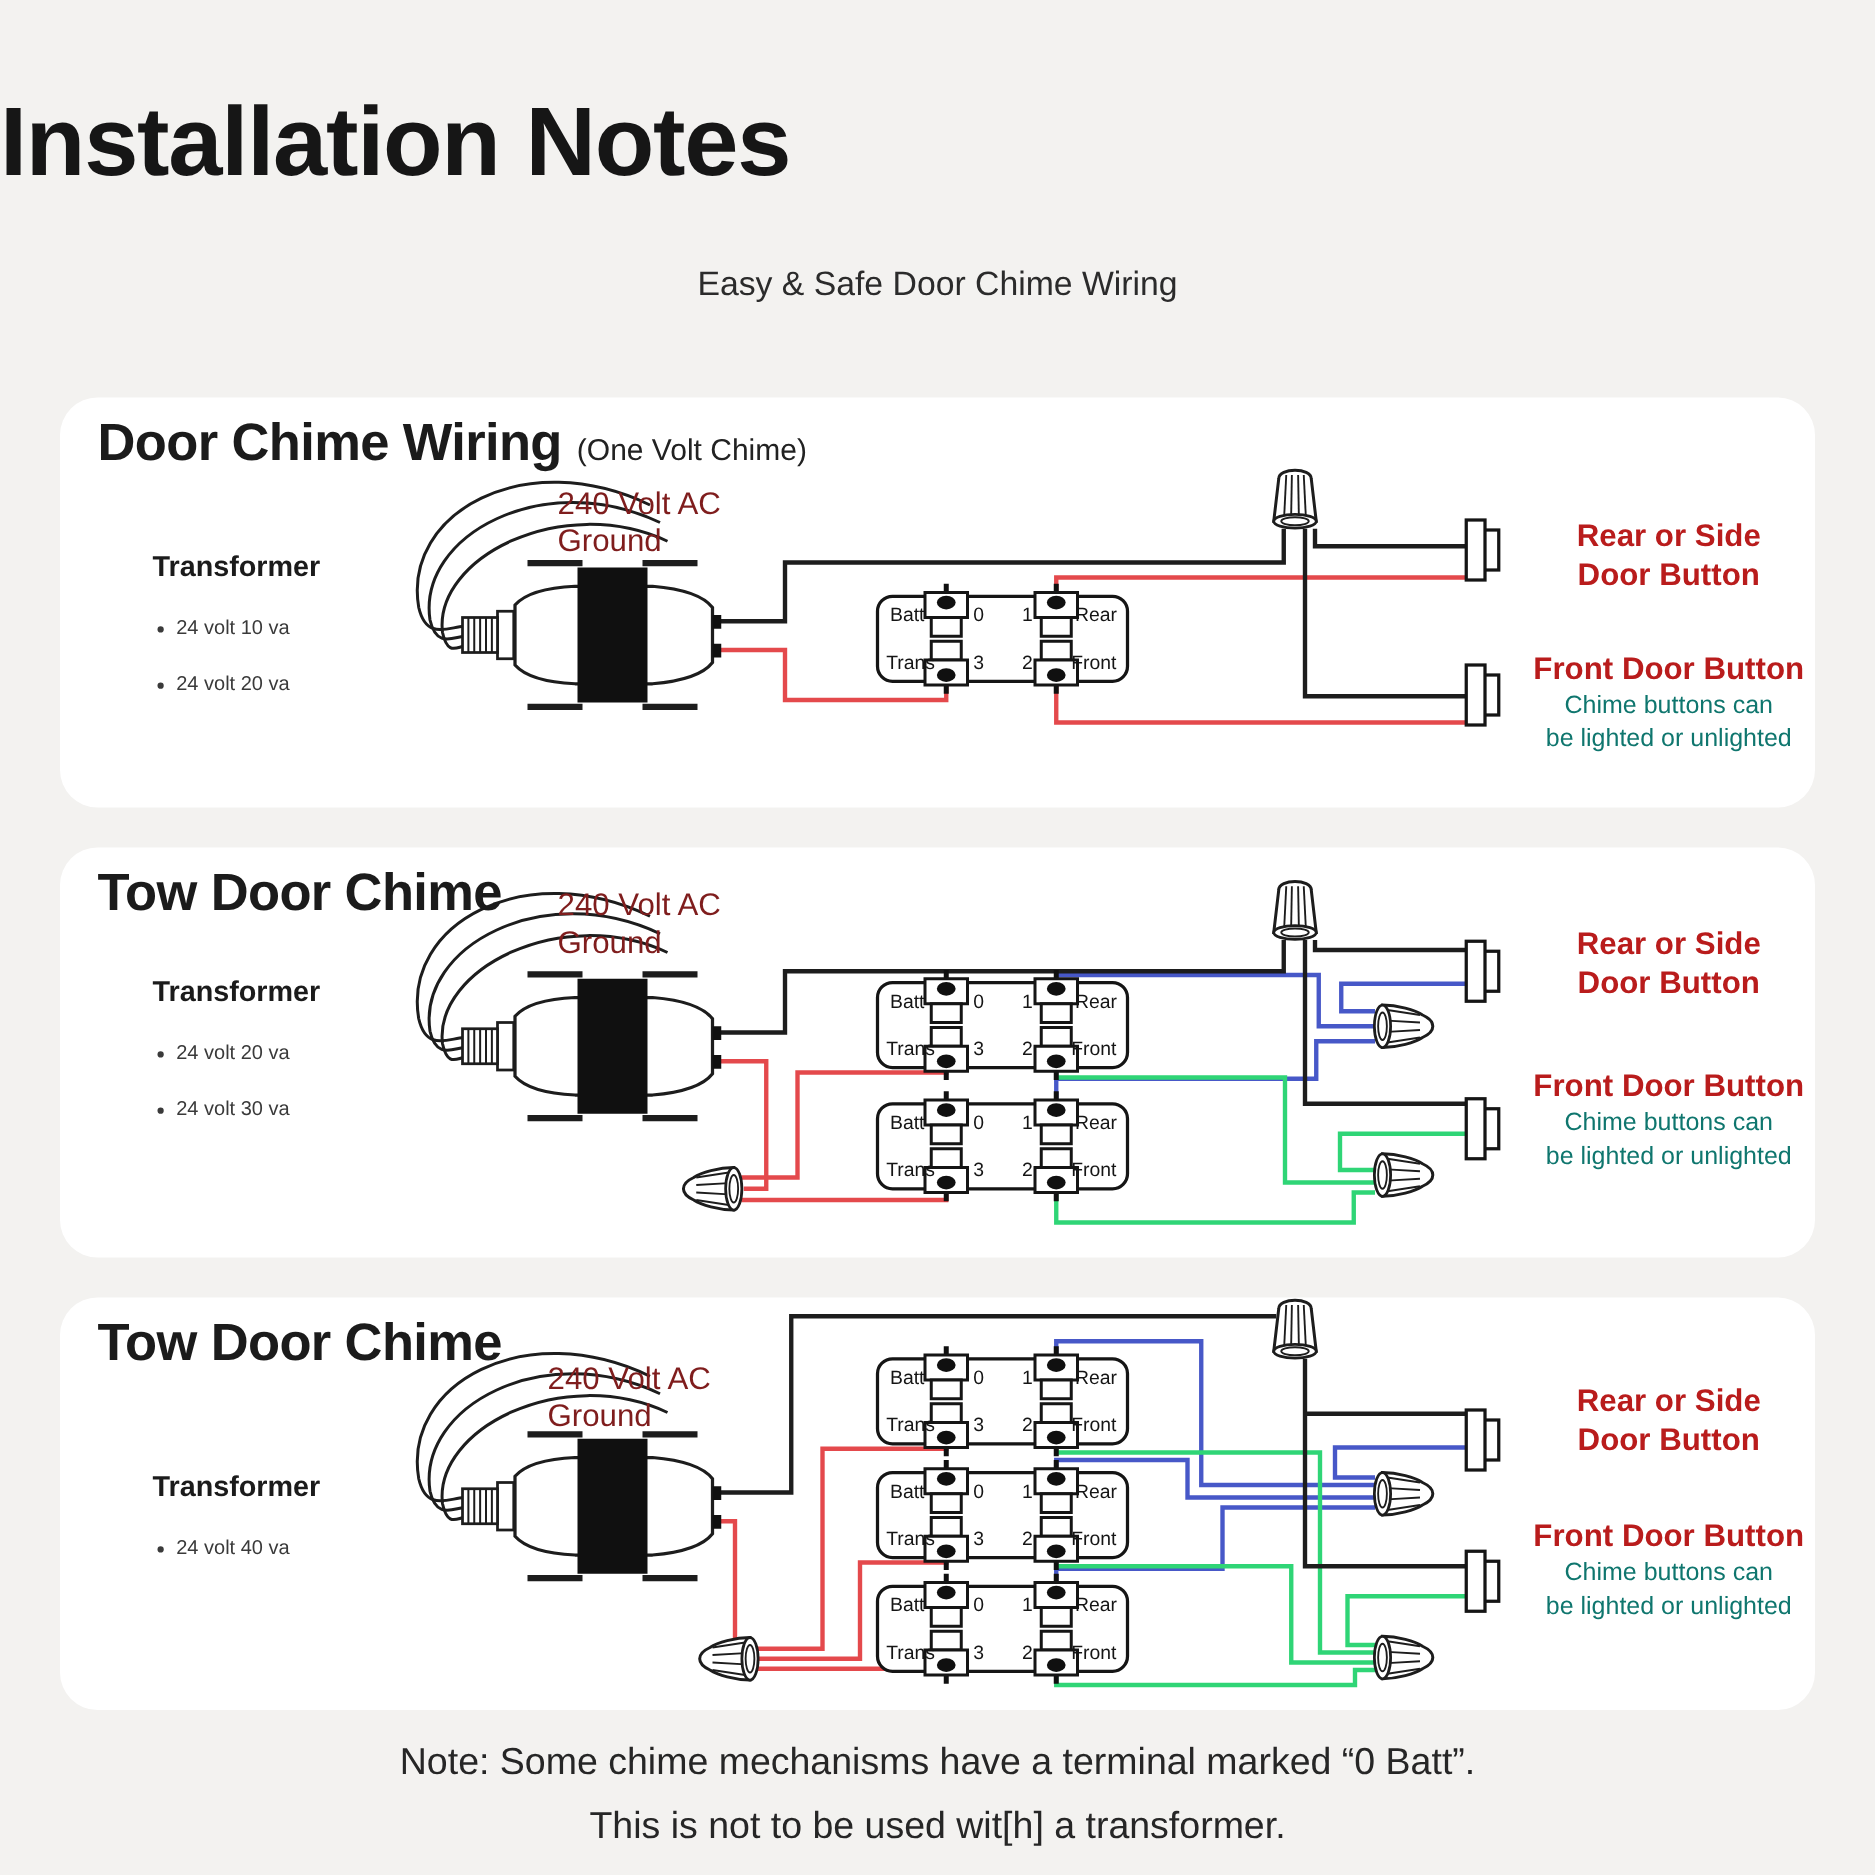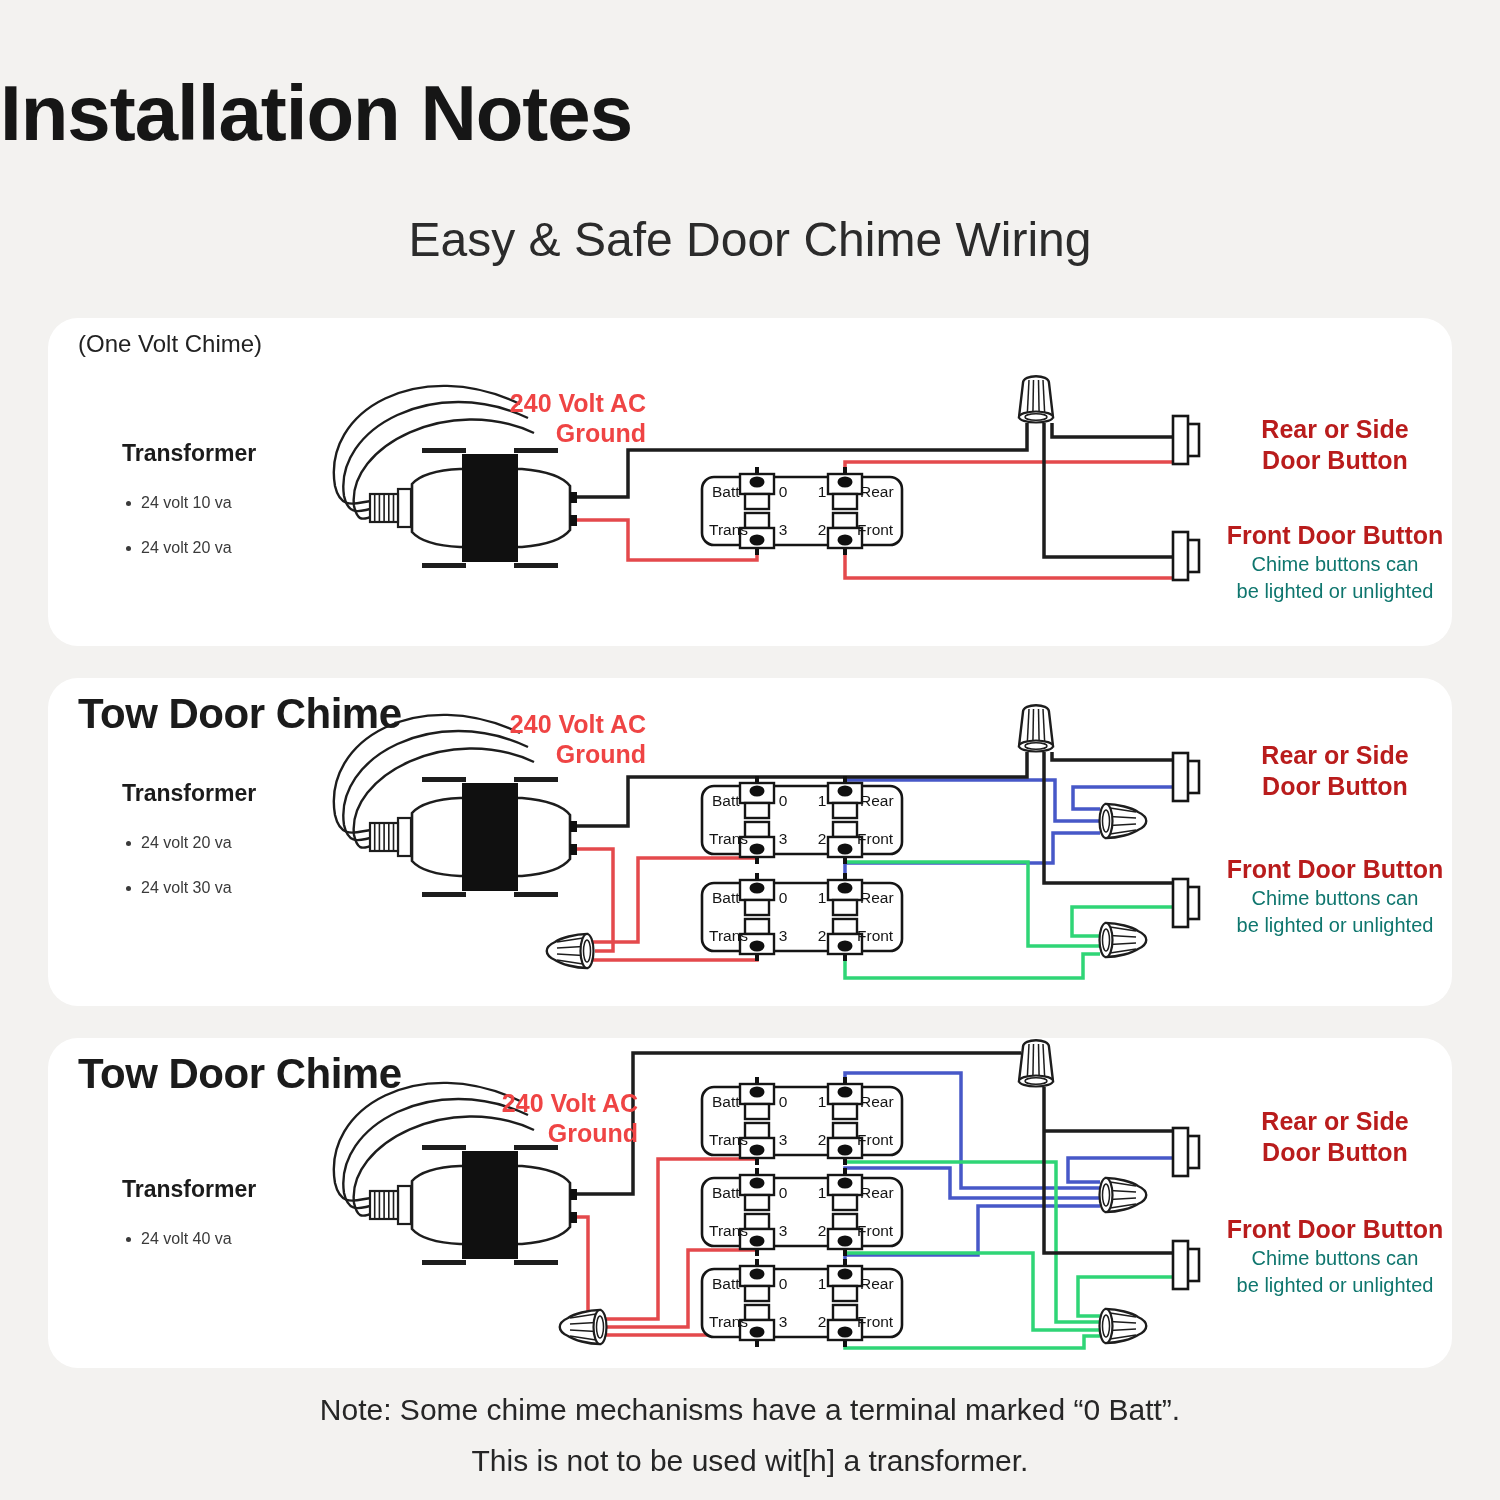--- a/index.html
+++ b/index.html
@@ -11,39 +11,39 @@
     position:relative;
     overflow:hidden;
   }
   .title{
     position:absolute;top:68px;left:0;width:100%;
     font-size:78px;font-weight:bold;
     letter-spacing:-1px;color:#161616;
   }
   .subtitle{
     position:absolute;top:212px;left:0;width:100%;
-    text-align:center;font-size:48px;color:#2b2b2b;
+    text-align:center;font-size:27px;color:#2b2b2b;
   }
   .panel{
     position:absolute;left:48px;width:1404px;
     background:#ffffff;border-radius:30px;
   }
   #p0{top:318px;height:328px;}
   #p1{top:678px;height:328px;}
   #p2{top:1038px;height:330px;}
   .diagram{position:absolute;left:0;top:0;width:1404px;height:100%;}
   .heading{
     position:absolute;left:30px;top:12px;z-index:2;
     display:flex;align-items:baseline;gap:12px;white-space:nowrap;
   }
   .heading .h{font-size:42px;font-weight:bold;color:#1b1b1b;letter-spacing:-0.5px;}
   .heading .hs{font-size:24px;color:#222;}
   .power{
-    position:absolute;width:200px;text-align:right;z-index:2;
-    font-weight:bold;font-size:25px;line-height:30px;color:#ef4444;
+    position:absolute;width:200px;text-align:left;z-index:2;
+    font-weight:normal;font-size:25px;line-height:30px;color:#7f1d1d;
   }
   #p0 .power{left:398px;top:70px;}
   #p1 .power{left:398px;top:31px;}
   #p2 .power{left:390px;top:50px;}
   .txl{position:absolute;left:74px;z-index:2;}
   #p0 .txl{top:122px;}
   #p1 .txl{top:102px;}
   #p2 .txl{top:138px;}
   .txl .t{font-size:23px;font-weight:bold;color:#1b1b1b;}
   .txl ul{list-style:none;margin:6px 0 0 4px;padding:0;}
@@ -133,20 +133,21 @@
       <g>
         <rect x="1138" y="106" width="13" height="32" fill="#fff" stroke="#151515" stroke-width="2.6"></rect>
         <rect x="1125" y="98" width="15" height="48" fill="#fff" stroke="#151515" stroke-width="2.6"></rect>
       </g>
       <g>
         <rect x="1138" y="222" width="13" height="32" fill="#fff" stroke="#151515" stroke-width="2.6"></rect>
         <rect x="1125" y="214" width="15" height="48" fill="#fff" stroke="#151515" stroke-width="2.6"></rect>
       </g>
     </svg>
   <div class="heading">
+    <span class="h">Door Chime Wiring</span>
     <span class="hs">(One Volt Chime)</span>
   </div>
   <div class="power">
     <div>240 Volt AC</div>
     <div>Ground</div>
   </div>
   <div class="txl">
     <div class="t">Transformer</div>
     <ul>
         <li>

